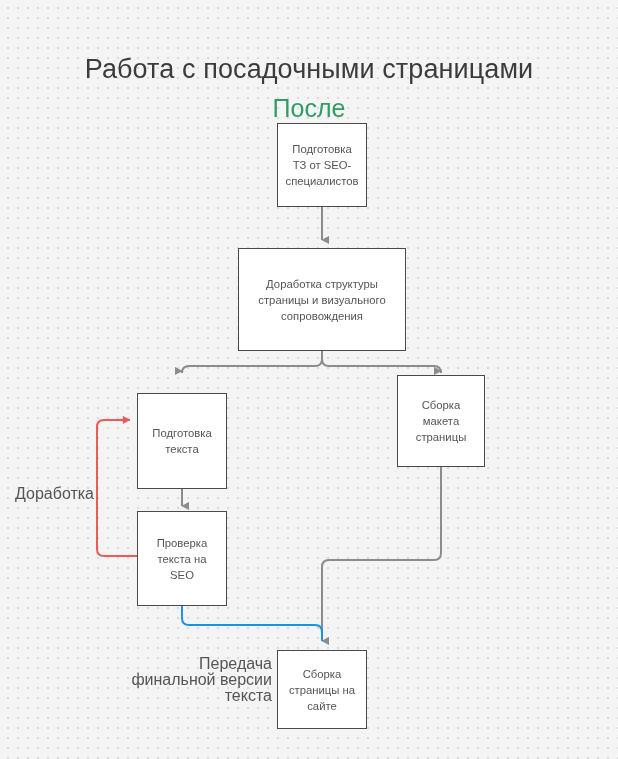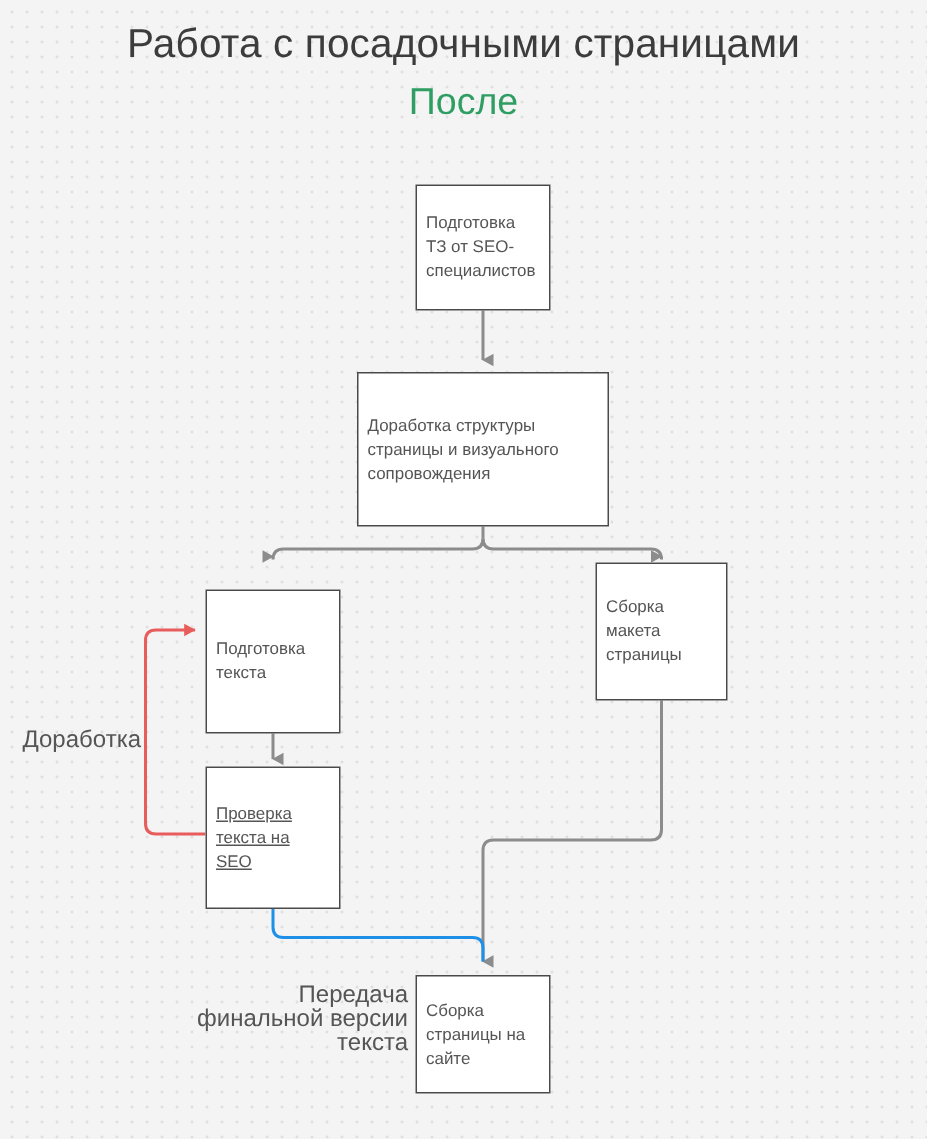--- a/index.html
+++ b/index.html
@@ -32,36 +32,38 @@
     text-align: center;
     pointer-events: none;
   }
   .main-title {
     font-size: 27px;
     color: #3c3c3c;
     letter-spacing: 0.1px;
     padding-top: 14px;
     line-height: 1.15;
     font-weight: 400;
+    margin-top: 40px;
   }
   .sub-title {
     font-size: 25px;
     color: #2f9e63;
     line-height: 1.15;
     padding-top: 9px;
     font-weight: 400;
   }
   .node {
     position: absolute;
     box-sizing: border-box;
     background: #ffffff;
     border: 1.6px solid #4a4a4a;
     display: flex;
     align-items: center;
     justify-content: center;
+    text-align: center;
     color: #555555;
     font-size: 11.3px;
     line-height: 16px;
     padding: 4px 6px;
   }
   .edge-label {
     position: absolute;
     color: #555555;
     font-size: 16px;
     line-height: 16px;
@@ -121,21 +123,21 @@
   </div>
 
   <div class="node" style="left:137px; top:393px; width:90px; height:96px;">
     <span>Подготовка текста</span>
   </div>
 
   <div class="node" style="left:397px; top:375px; width:88px; height:92px;">
     <span>Сборка макета страницы</span>
   </div>
 
-  <div class="node" style="left:137px; top:511px; width:90px; height:95px;text-decoration:underline;">
+  <div class="node" style="left:137px; top:511px; width:90px; height:95px;">
     <span>Проверка текста на SEO</span>
   </div>
 
   <div class="node" style="left:277px; top:650px; width:90px; height:79px;">
     <span>Сборка страницы на сайте</span>
   </div>
 
   <div class="edge-label" style="left:8px; top:466px; width:86px;">Доработка</div>
 
   <div class="edge-label" style="left:120px; top:636px; width:152px;">Передача финальной версии текста</div>

